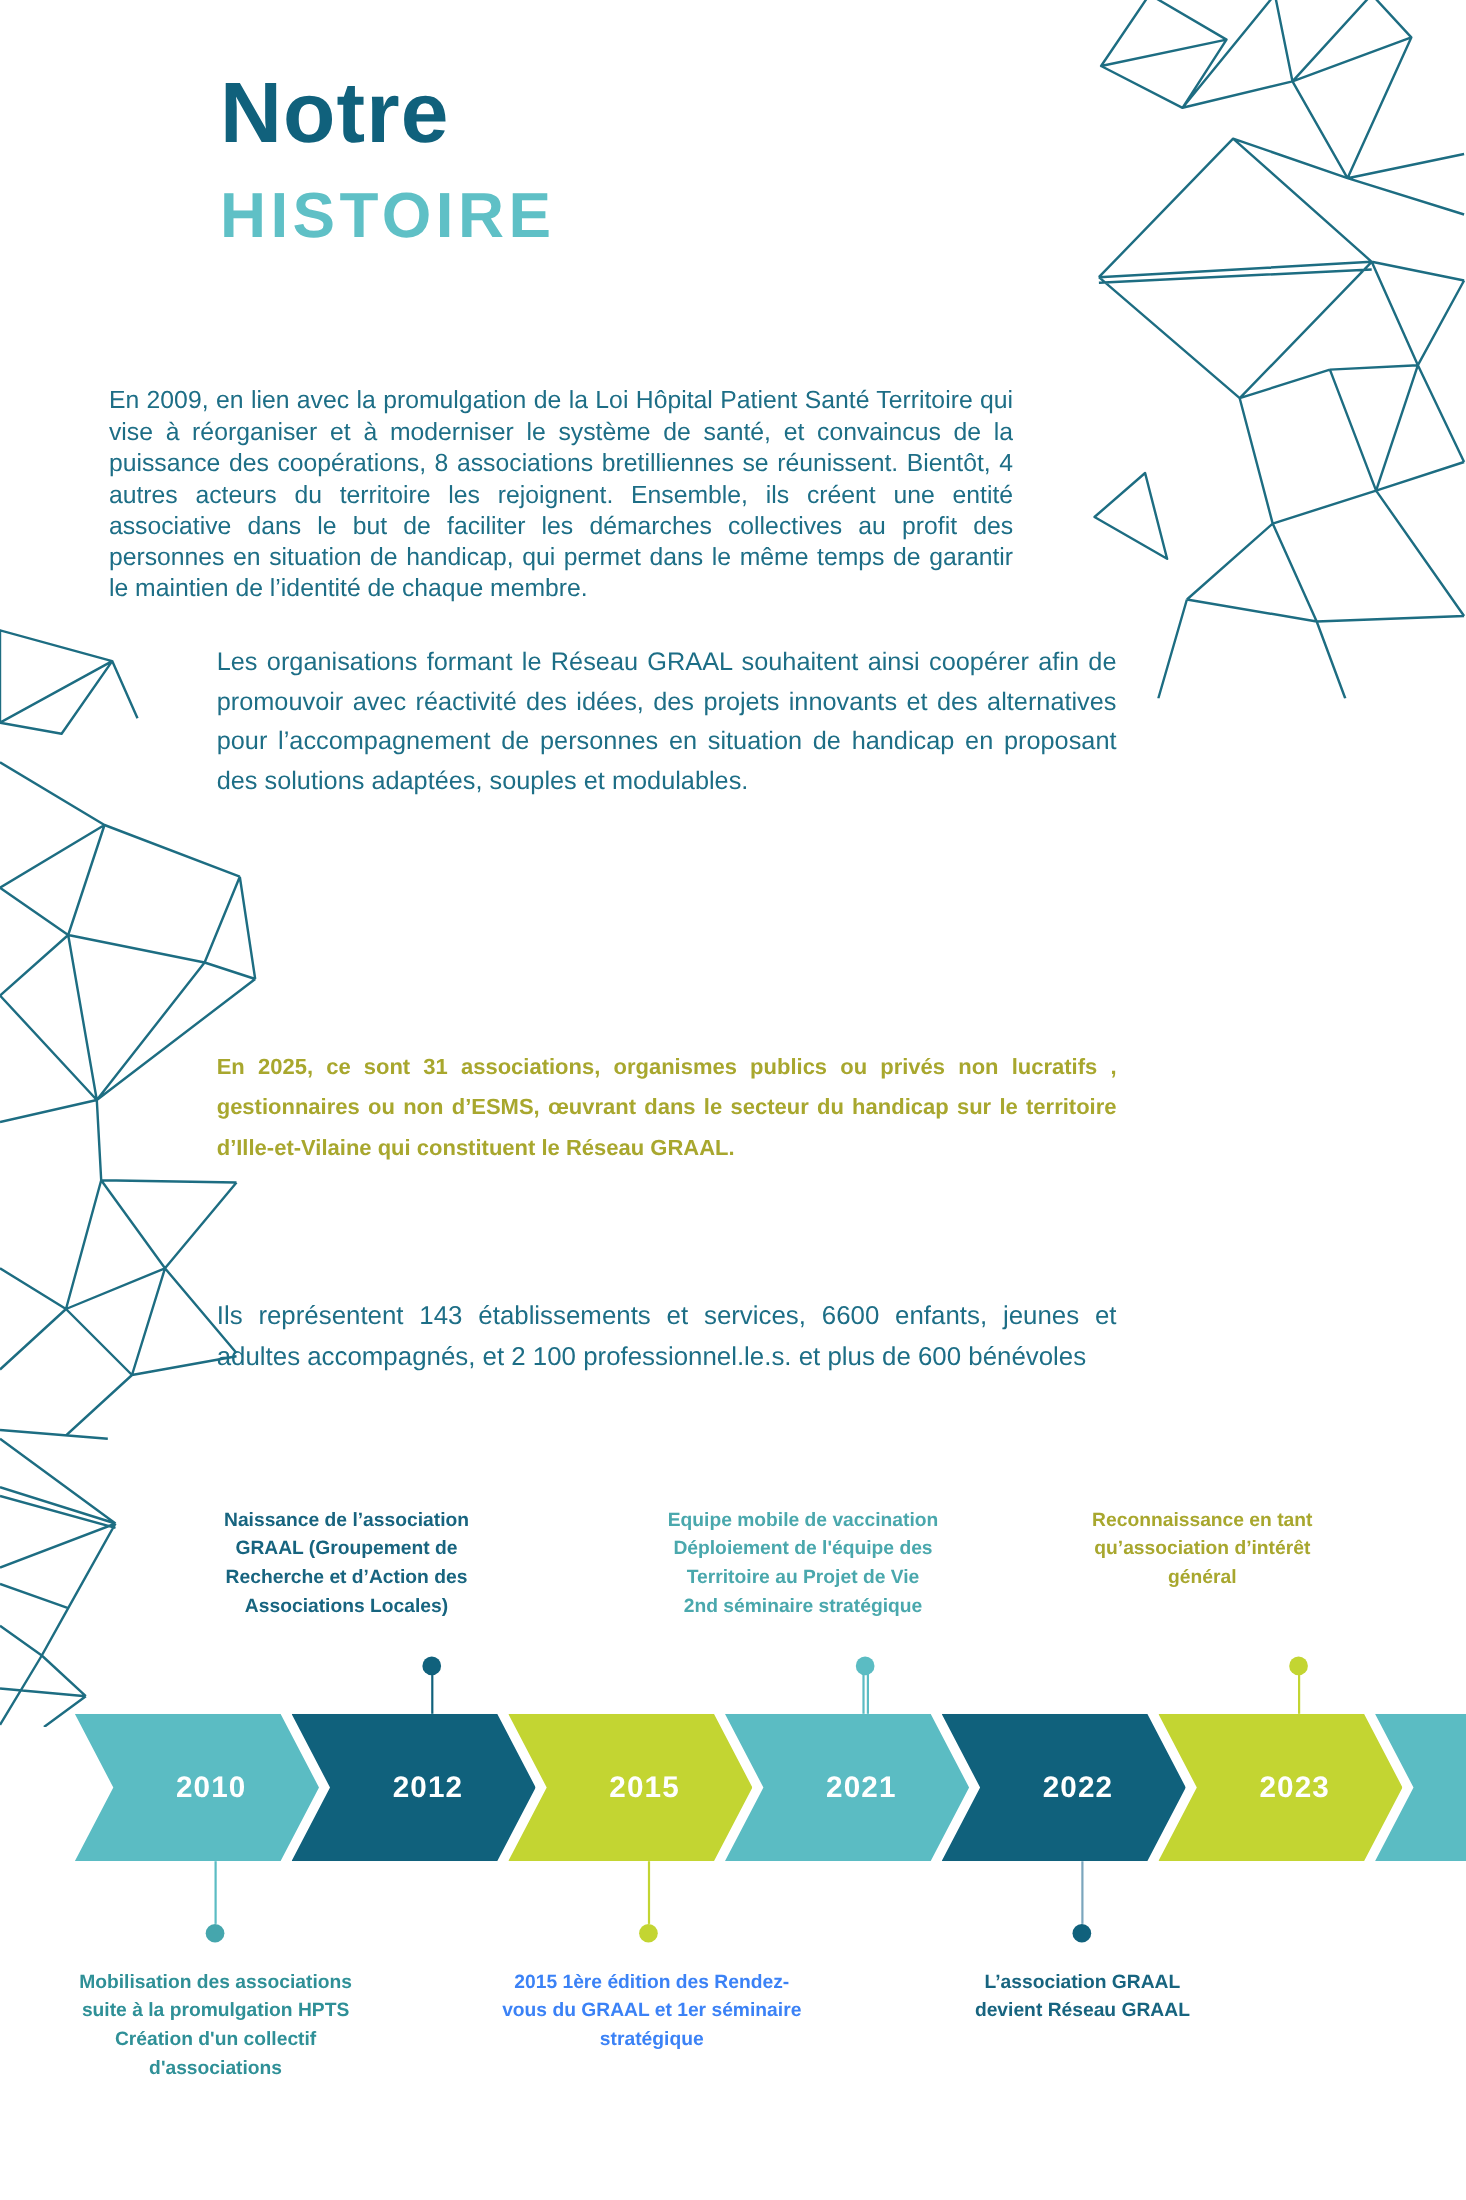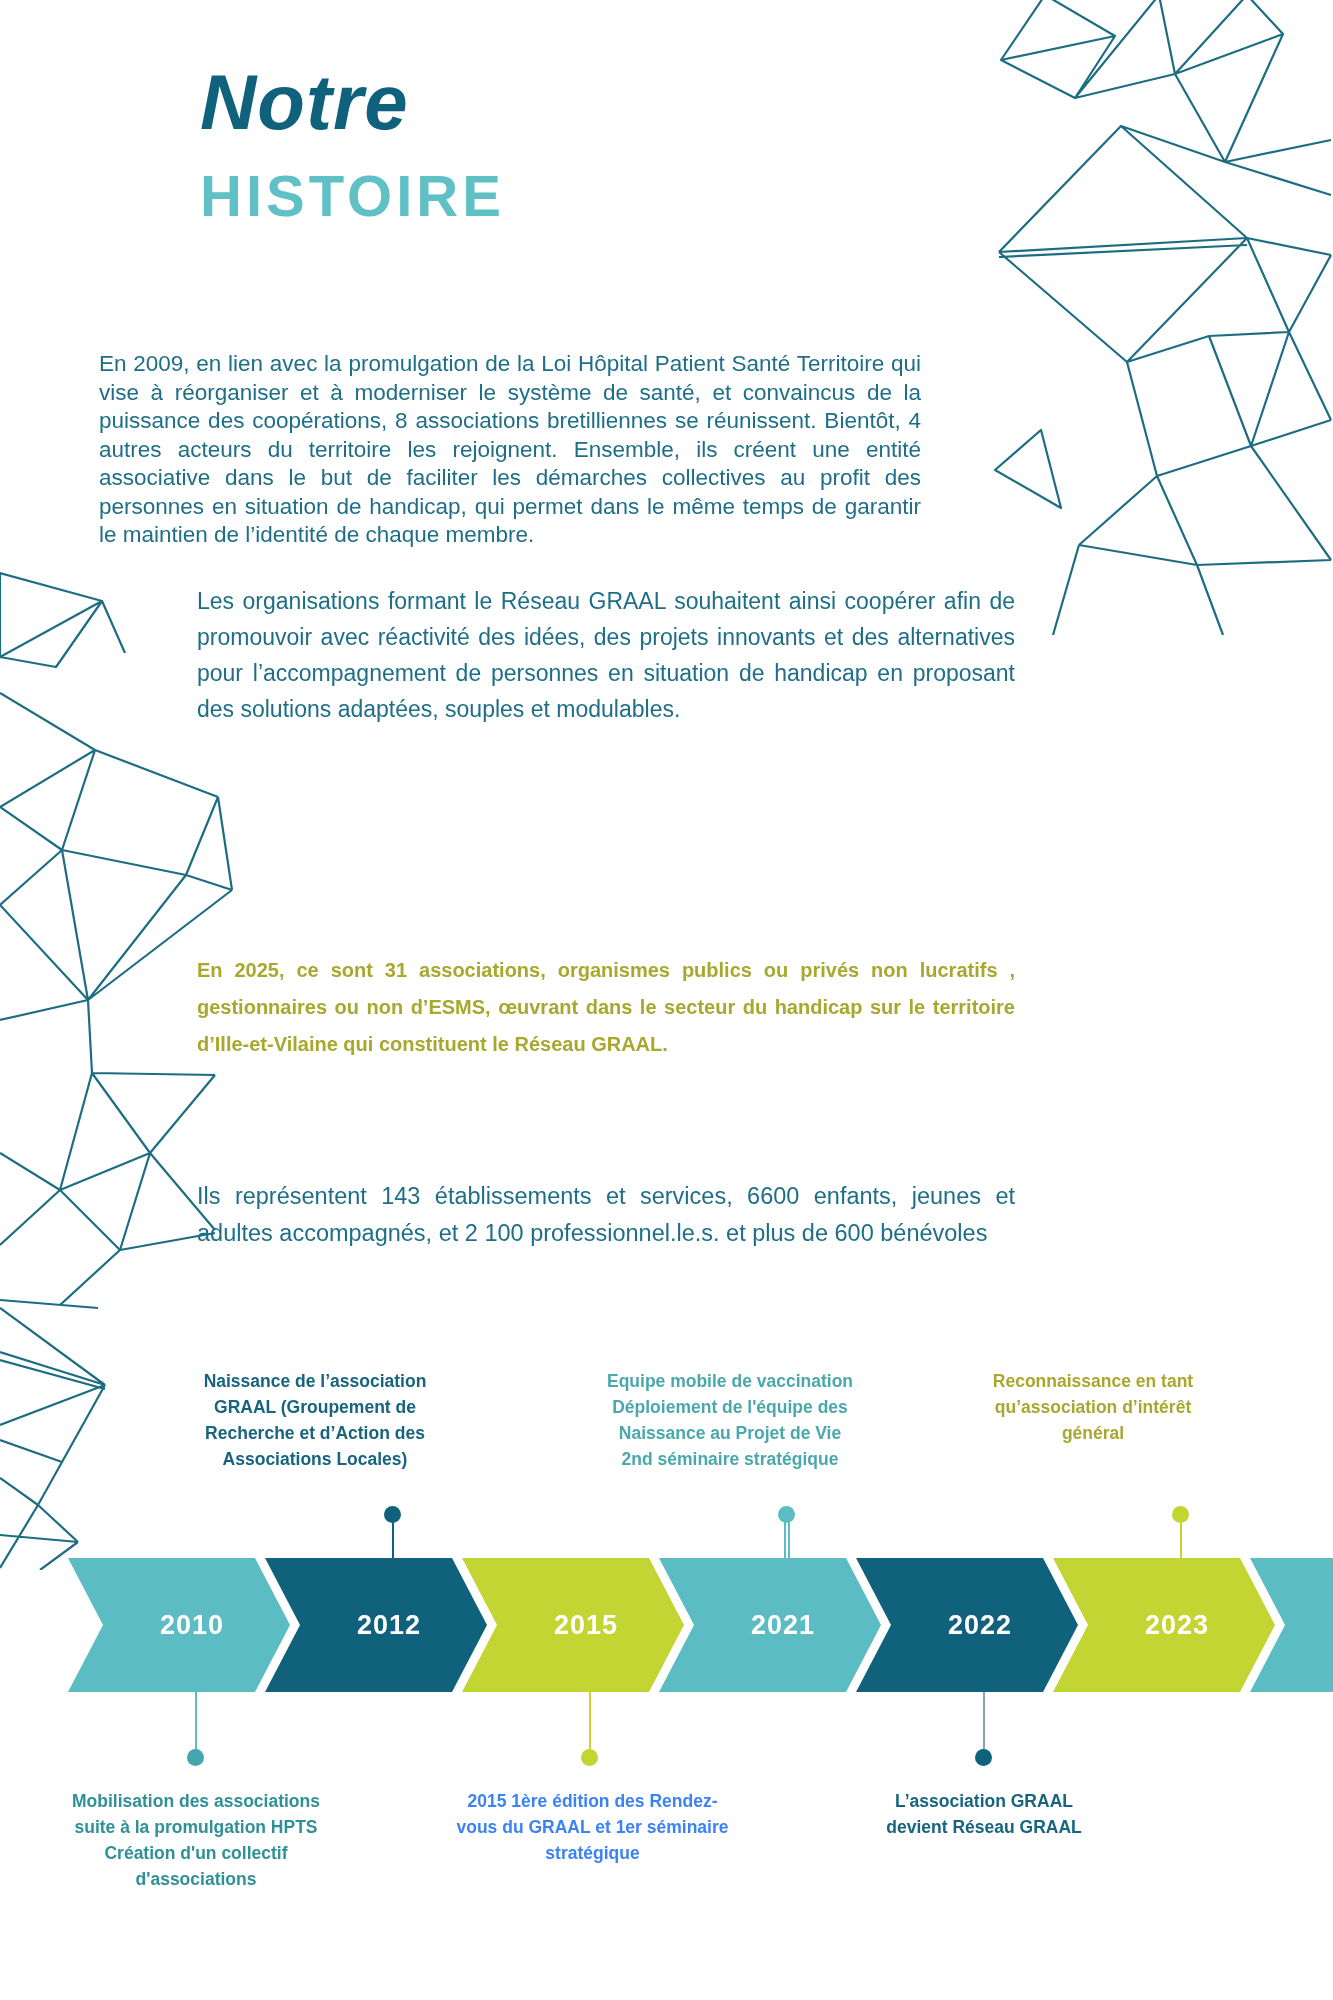--- a/index.html
+++ b/index.html
@@ -72,39 +72,39 @@
            M60 645 L120 705 M150 608 L120 705 M120 705 L215 688 M120 705 L60 760 M0 700 L60 645"></path>
 </svg>
 
 <svg class="mesh mesh-bl" width="170" height="280" viewBox="0 0 170 280">
   <path d="M0 10 L98 18 M105 95 L0 18 M105 95 L0 62 M105 99 L0 70 M105 95 L0 135
            M105 95 L62 172 M62 172 L0 150 M62 172 L38 215 M0 188 L38 215
            M38 215 L78 252 M0 245 L78 252 M38 215 L0 278 M78 252 L40 280"></path>
 </svg>
 
 <header class="title-block">
-  <div class="title-1" style="color: rgb(16, 97, 124); font-style: italic;">Notre</div>
+  <div class="title-1" style="color: rgb(16, 97, 124);">Notre</div>
   <div class="title-2" style="color: rgb(95, 192, 198);">HISTOIRE</div>
 </header>
 
 <p class="para p1" style="color: rgb(29, 110, 134);">En 2009, en lien avec la promulgation de la Loi Hôpital Patient Santé Territoire qui vise à réorganiser et à moderniser le système de santé, et convaincus de la puissance des coopérations, 8 associations bretilliennes se réunissent. Bientôt, 4 autres acteurs du territoire les rejoignent. Ensemble, ils créent une entité associative dans le but de faciliter les démarches collectives au profit des personnes en situation de handicap, qui permet dans le même temps de garantir le maintien de l’identité de chaque membre.</p>
 <p class="para p2" style="color: rgb(29, 110, 134);">Les organisations formant le Réseau GRAAL souhaitent ainsi coopérer afin de promouvoir avec réactivité des idées, des projets innovants et des alternatives pour l’accompagnement de personnes en situation de handicap en proposant des solutions adaptées, souples et modulables.</p>
 <p class="para p3" style="color: rgb(168, 167, 46);">En 2025, ce sont 31 associations, organismes publics ou privés non lucratifs , gestionnaires ou non d’ESMS, œuvrant dans le secteur du handicap sur le territoire d’Ille-et-Vilaine qui constituent le Réseau GRAAL.</p>
 <p class="para p4" style="color: rgb(29, 110, 134);">Ils représentent 143 établissements et services, 6600 enfants, jeunes et adultes accompagnés, et 2 100 professionnel.le.s. et plus de 600 bénévoles</p>
 
 <div class="ann ann-a0" style="color: rgb(23, 100, 127);">
   <div>Naissance de l’association</div>
   <div>GRAAL (Groupement de</div>
   <div>Recherche et d’Action des</div>
   <div>Associations Locales)</div>
 </div>
 <div class="ann ann-a1" style="color: rgb(74, 168, 173);">
   <div>Equipe mobile de vaccination</div>
   <div>Déploiement de l'équipe des</div>
-  <div>Naissance au Projet de Vie</div>
+  <div>Territoire au Projet de Vie</div>
   <div>2nd séminaire stratégique</div>
 </div>
 <div class="ann ann-a2" style="color: rgb(168, 167, 46);">
   <div>Reconnaissance en tant</div>
   <div>qu’association d’intérêt</div>
   <div>général</div>
 </div>
 
 <div class="dot" style="left:384px;top:1506px;background:#10617c;"></div>
 <div class="stem" style="left:392px;top:1521px;height:37px;background:#10617c;"></div>

